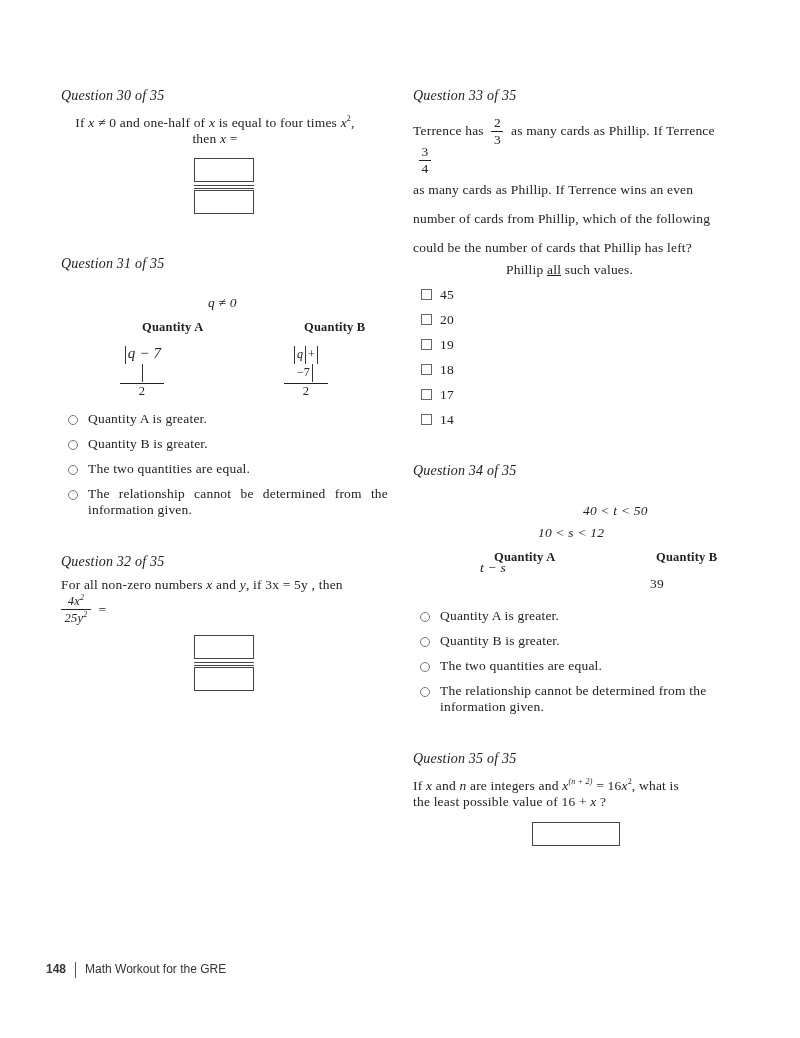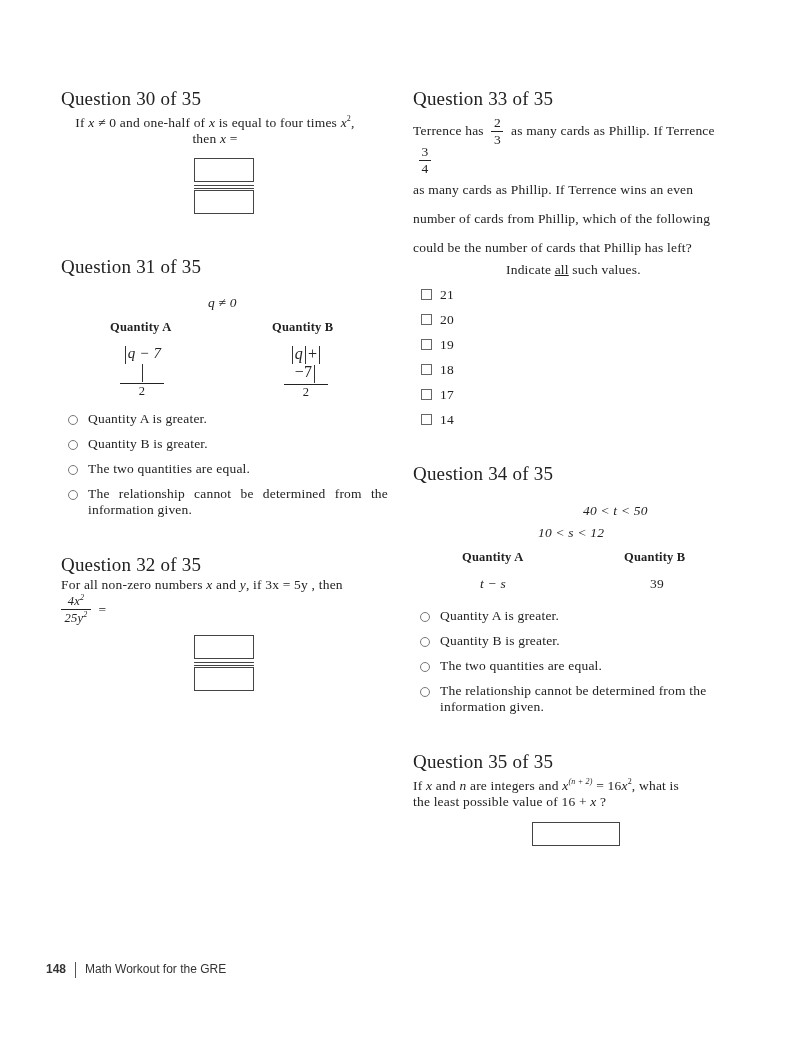--- a/index.html
+++ b/index.html
@@ -1,22 +1,22 @@
 <!DOCTYPE html>
 <html><head>
 <meta charset="utf-8">
 <style>
   html, body { margin: 0; padding: 0; background: #ffffff; }
   body { width: 800px; height: 1038px; position: relative; overflow: hidden;
          font-family: "DejaVu Serif", "Liberation Serif", serif; color: #222; }
   .serif { font-family: "Liberation Serif", "DejaVu Serif", serif; font-size: 13.5px; letter-spacing: 0.2px; }
   .abs { position: absolute; }
-  .qhead { font-size: 19px; }
+  .qhead { font-size: 14px; font-style: italic; }
   .math { font-style: italic; }
-  .bold { font-weight: bold; }
+  .bold { font-weight: bold; margin-left: 32px; }
   .frac { display: inline-block; vertical-align: middle; text-align: center; line-height: 1.05; }
   .frac .num { display: block; border-bottom: 1px solid #222; padding: 0 2px 1px; }
   .frac .den { display: block; padding-top: 1px; }
   .box { position: absolute; border: 1.5px solid #444; background: #fff; box-sizing: border-box; }
   .dbl { position: absolute; border-top: 1.5px solid #444; border-bottom: 1.5px solid #444; height: 2px; box-sizing: content-box; }
   .radio { display: inline-block; width: 10px; height: 10px; border: 1px solid #777; border-radius: 50%; box-sizing: border-box; }
   .check { display: inline-block; width: 11px; height: 11px; border: 1.2px solid #666; box-sizing: border-box; }
   .opt { position: absolute; display: flex; align-items: flex-start; }
   .opt .radio { margin-top: 4px; margin-right: 10px; flex: none; }
   .opt .check { margin-top: 2px; margin-right: 8px; flex: none; }
@@ -51,21 +51,21 @@
 <div class="abs serif bold" style="left:272px; top:320px; font-size:12.5px;">Quantity B</div>
 
 <div class="abs serif" style="left:120px; top:346px;">
   <span class="frac" style="width:44px;">
     <span class="num" style="font-size:15px;"><span class="absbar"></span><span class="math">q − 7</span><span class="absbar"></span></span>
     <span class="den" style="font-size:12.5px;">2</span>
   </span>
 </div>
 <div class="abs serif" style="left:284px; top:346px;">
   <span class="frac" style="width:44px;">
-    <span class="num" style="font-size:16px;font-family:Liberation Serif, serif;"><span class="absbar"></span><span class="math">q</span><span class="absbar"></span><span>+</span><span class="absbar"></span><span>−7</span><span class="absbar"></span></span>
+    <span class="num" style="font-size:12px;font-family:Liberation Serif, serif;"><span class="absbar"></span><span class="math">q</span><span class="absbar"></span><span>+</span><span class="absbar"></span><span>−7</span><span class="absbar"></span></span>
     <span class="den" style="font-size:12.5px;">2</span>
   </span>
 </div>
 
 <div class="opt serif" style="left:68px; top:411px;">
   <span class="radio"></span>
   <span>Quantity A is greater.</span>
 </div>
 <div class="opt serif" style="left:68px; top:436px;">
   <span class="radio"></span>
@@ -104,28 +104,28 @@
   <span class="frac" style="width:12px; margin:0 4px;"><span class="num">2</span><span class="den">3</span></span>
   <span>as many cards as Phillip. If Terrence</span>
 </div>
 <div class="abs serif" style="left:413px; top:145px; width:320px;">
   <span class="frac" style="width:12px; margin-left:6px;"><span class="num">3</span><span class="den">4</span></span>
 </div>
 <div class="abs serif" style="left:413px; top:182px;">as many cards as Phillip. If Terrence wins an even</div>
 <div class="abs serif" style="left:413px; top:211px;">number of cards from Phillip, which of the following</div>
 <div class="abs serif" style="left:413px; top:240px;">could be the number of cards that Phillip has left?</div>
 <div class="abs serif" style="left:506px; top:262px;">
-  <span>Indicate</span>
+  <span>Phillip</span>
   <u>all</u>
   <span>such values.</span>
 </div>
 
 <div class="opt serif" style="left:421px; top:287px;">
   <span class="check"></span>
-  <span>21</span>
+  <span>45</span>
 </div>
 <div class="opt serif" style="left:421px; top:312px;">
   <span class="check"></span>
   <span>20</span>
 </div>
 <div class="opt serif" style="left:421px; top:337px;">
   <span class="check"></span>
   <span>19</span>
 </div>
 <div class="opt serif" style="left:421px; top:362px;">
@@ -139,21 +139,21 @@
 <div class="opt serif" style="left:421px; top:412px;">
   <span class="check"></span>
   <span>14</span>
 </div>
 
 <div class="abs serif qhead" style="left:413px; top:463px;">Question 34 of 35</div>
 <div class="abs serif math" style="left:538px; top:503px;margin-left:45px;">40 &lt; t &lt; 50</div>
 <div class="abs serif math" style="left:538px; top:525px;">10 &lt; s &lt; 12</div>
 <div class="abs serif bold" style="left:462px; top:550px; font-size:12.5px;">Quantity A</div>
 <div class="abs serif bold" style="left:624px; top:550px; font-size:12.5px;">Quantity B</div>
-<div class="abs serif math" style="left:480px; top:576px;">t − s</div>
+<div class="abs serif math" style="left:480px; top:560px;">t − s</div>
 <div class="abs serif" style="left:650px; top:576px;">39</div>
 
 <div class="opt serif" style="left:420px; top:608px;">
   <span class="radio"></span>
   <span>Quantity A is greater.</span>
 </div>
 <div class="opt serif" style="left:420px; top:633px;">
   <span class="radio"></span>
   <span>Quantity B is greater.</span>
 </div>

